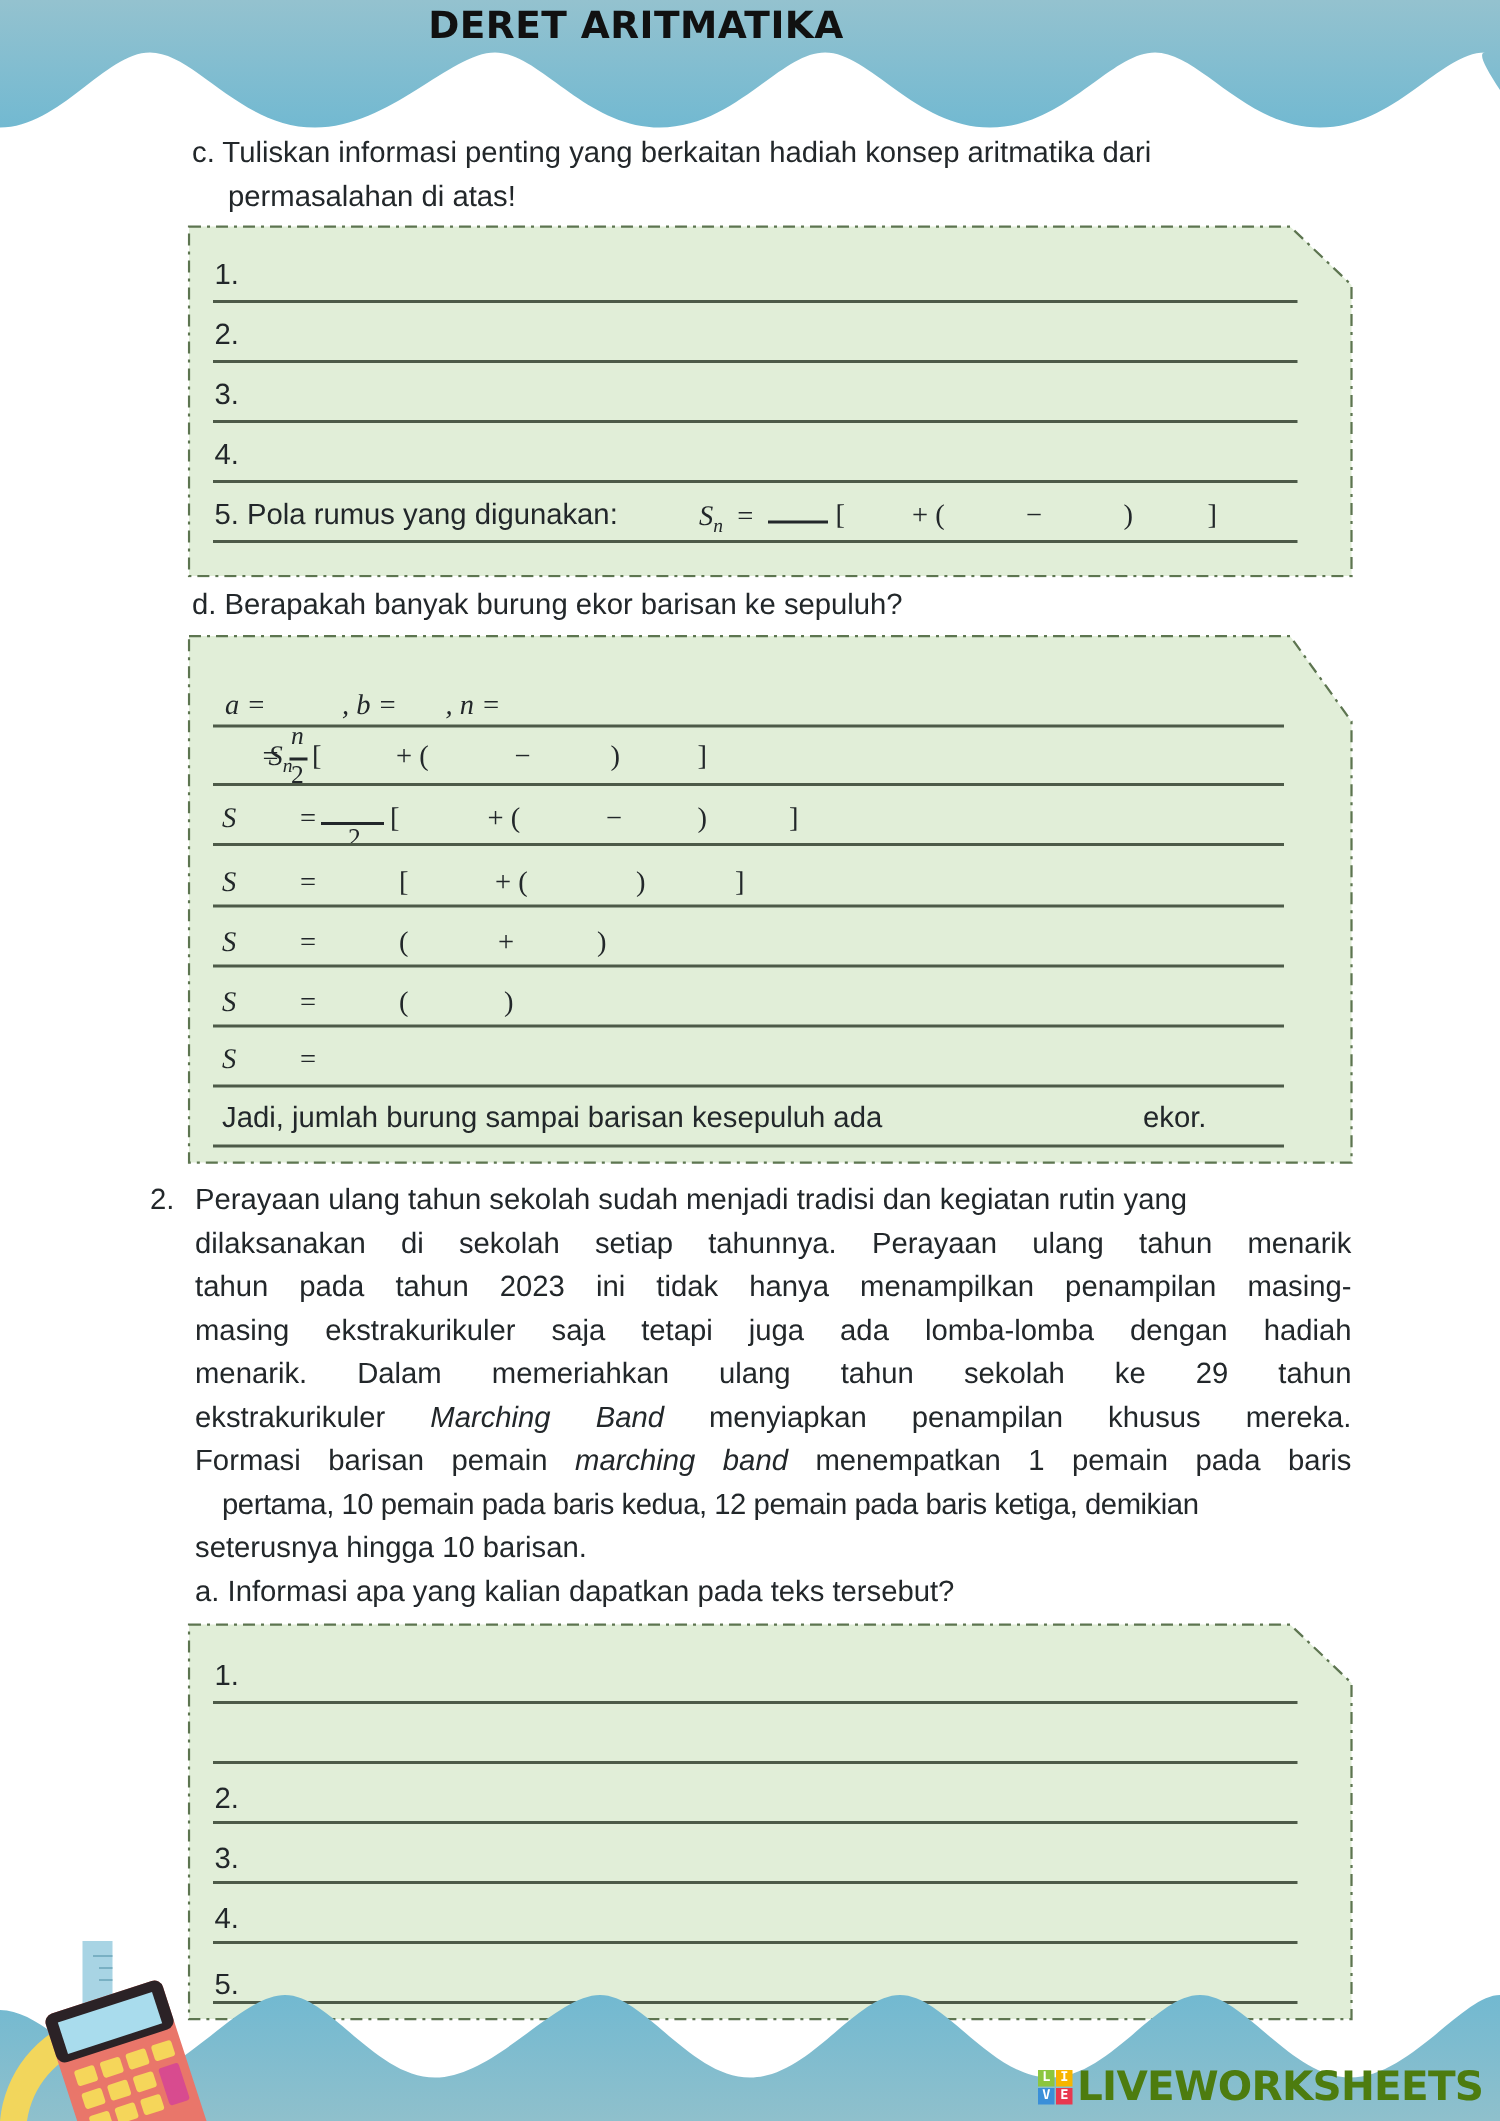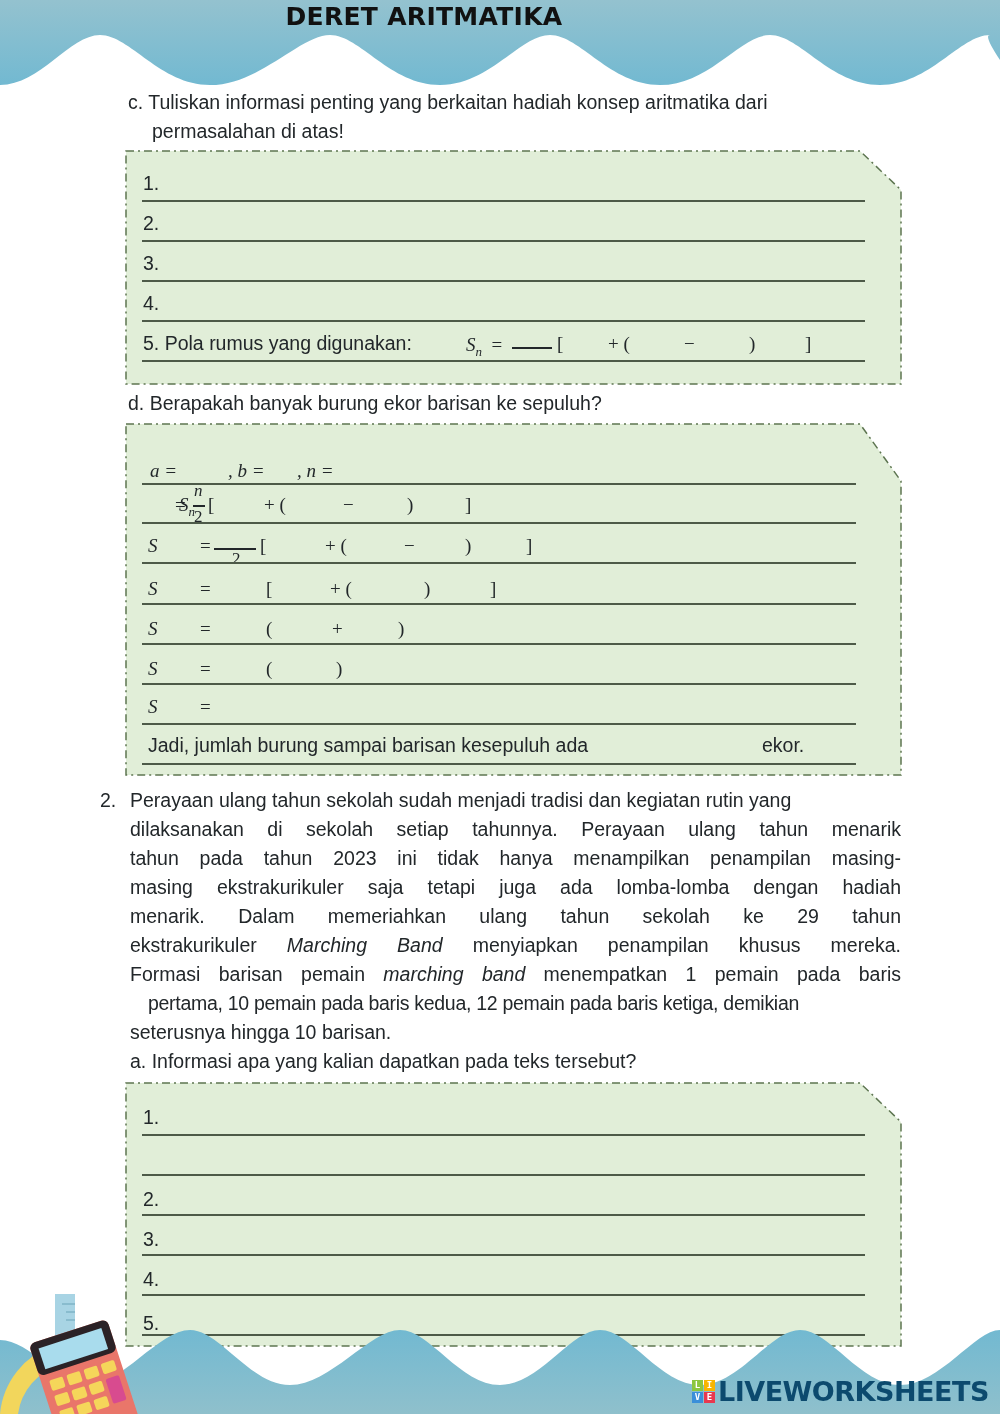--- a/index.html
+++ b/index.html
@@ -26,21 +26,21 @@
     position: absolute; height: 2px; background: #4d5a48; z-index: 2;
   }
   .lbl { position: absolute; font-size: 19.5px; color: #22272a; z-index: 2; white-space: nowrap; }
   .math { font-family: "Liberation Serif", "DejaVu Serif", serif; font-style: italic; font-size: 19px; color: #22272a; }
   .mathn { font-family: "Liberation Serif", "DejaVu Serif", serif; font-size: 19px; color: #22272a; }
   .frac-bar { position: absolute; height: 1.5px; background: #22272a; }
 
   .logo { position: absolute; left: 692px; top: 1376px; z-index: 5; display: flex; align-items: center; }
   .logo-grid { display: grid; grid-template-columns: 11px 11px; grid-template-rows: 11px 11px; gap: 1px; margin-right: 3px; }
   .logo-grid span { font-family: "DejaVu Sans Mono", monospace; font-size: 9px; font-weight: bold; color: #fff; text-align: center; line-height: 11px; }
-  .logo-text { font-family: "DejaVu Sans", sans-serif; font-weight: bold; font-size: 27px; color: #0c4a6e; letter-spacing: -0.5px; }
+  .logo-text { font-family: "DejaVu Sans", sans-serif; font-weight: bold; font-size: 27px; color: #4d7c0f; letter-spacing: -0.5px; }
 
   .deco { position: absolute; left: 0; top: 1290px; width: 200px; height: 124px; z-index: 4; }
 </style>
 </head>
 <body>
 
 <svg class="wave-top" viewBox="0 0 1000 100" preserveAspectRatio="none">
   <defs>
     <linearGradient id="gtop" x1="0" y1="0" x2="0" y2="1">
       <stop offset="0" stop-color="#94c2cf"></stop>

